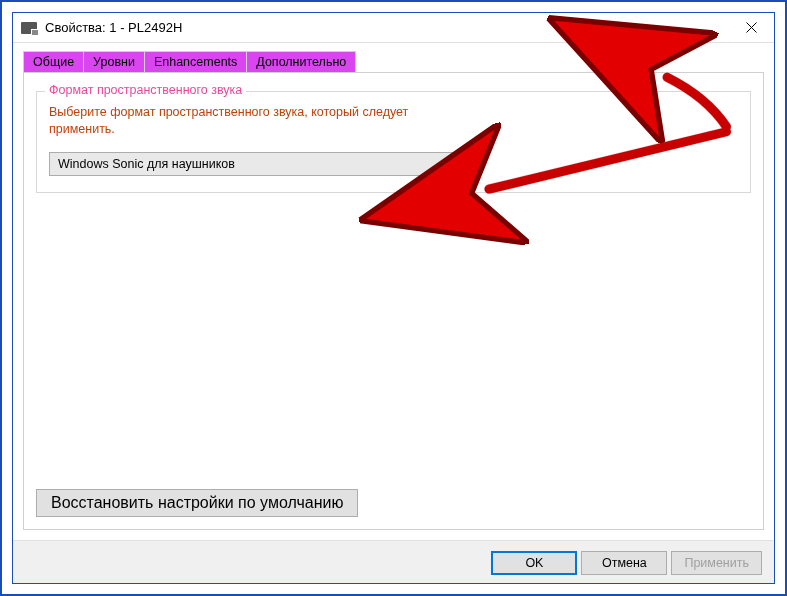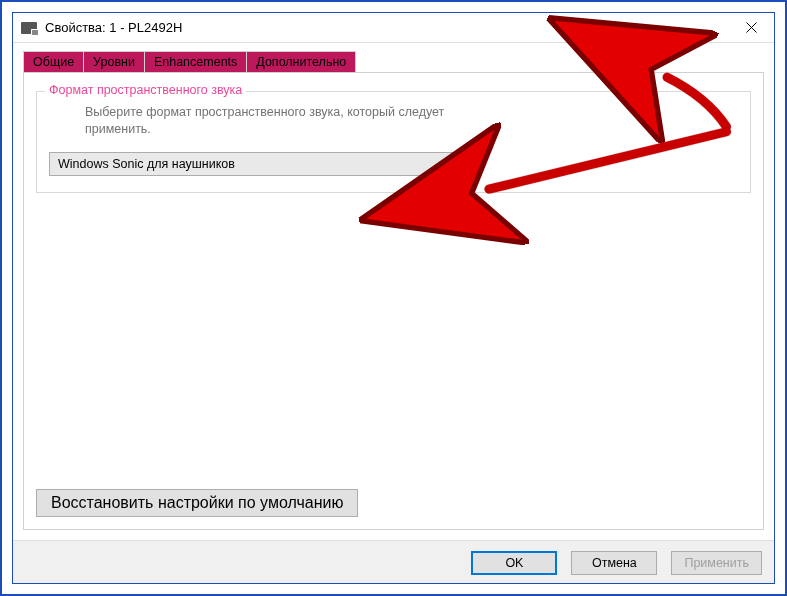--- a/index.html
+++ b/index.html
@@ -95,21 +95,21 @@
       margin-right: -1px;
       position: relative;
     }
     .tab.active {
       background: #fff;
       z-index: 2;
       top: 1px;
       padding-bottom: 4px;
     }
     .tab.inactive {
-      background: #be185d;
+      background: #d946ef;
     }
     .tab-content {
       flex: 1;
       border: 1px solid #d0d0d0;
       padding: 12px;
       position: relative;
       display: flex;
       flex-direction: column;
     }
     .groupbox {
@@ -122,25 +122,24 @@
       position: absolute;
       top: -9px;
       left: 8px;
       background: #fff;
       padding: 0 4px;
       font-size: 12.5px;
       color: #ec4899;
     }
     .groupbox-desc {
       font-size: 12.5px;
-      color: #737373;
+      color: #c2410c;
       margin-bottom: 14px;
       line-height: 1.35;
       max-width: 380px;
-      margin-left: 36px;
     }
     .dropdown {
       width: 418px;
       height: 24px;
       border: 1px solid #adadad;
       background: #e9e9e9;
       display: flex;
       align-items: center;
       padding: 0 6px 0 8px;
       font-size: 12.5px;
@@ -160,21 +159,21 @@
       font-size: 16px;
       border: 1px solid #adadad;
       background: #e1e1e1;
       cursor: pointer;
       align-self: flex-start;
       margin-top: 0;
     }
     .button-row {
       display: flex;
       justify-content: flex-end;
-      gap: 14px;
+      gap: 4px;
       padding: 10px 12px 8px 0;
       background: #f0f0f0;
       border-top: 1px solid #e0e0e0;
     }
     .btn {
       min-width: 86px;
       height: 24px;
       font-size: 12.5px;
       border: 1px solid #adadad;
       background: #e1e1e1;

